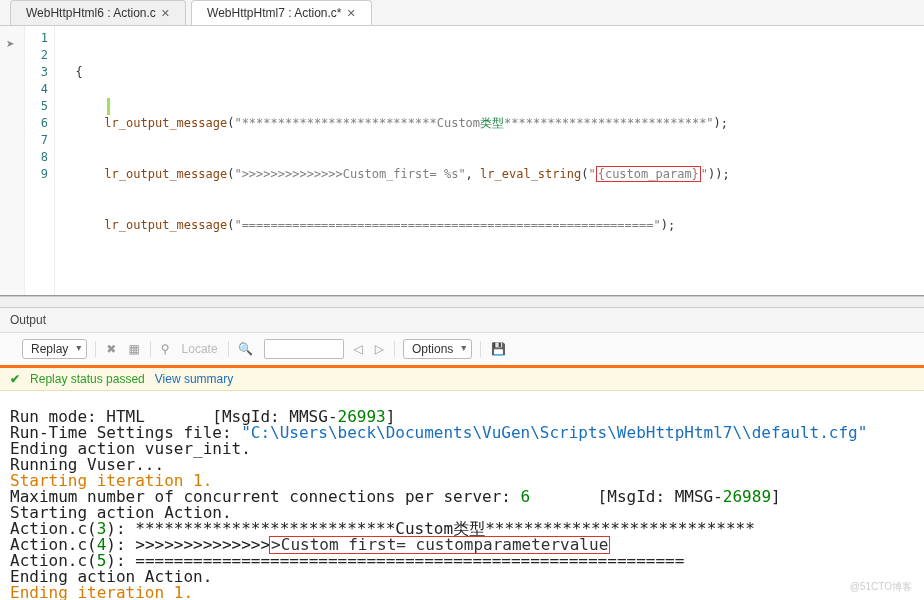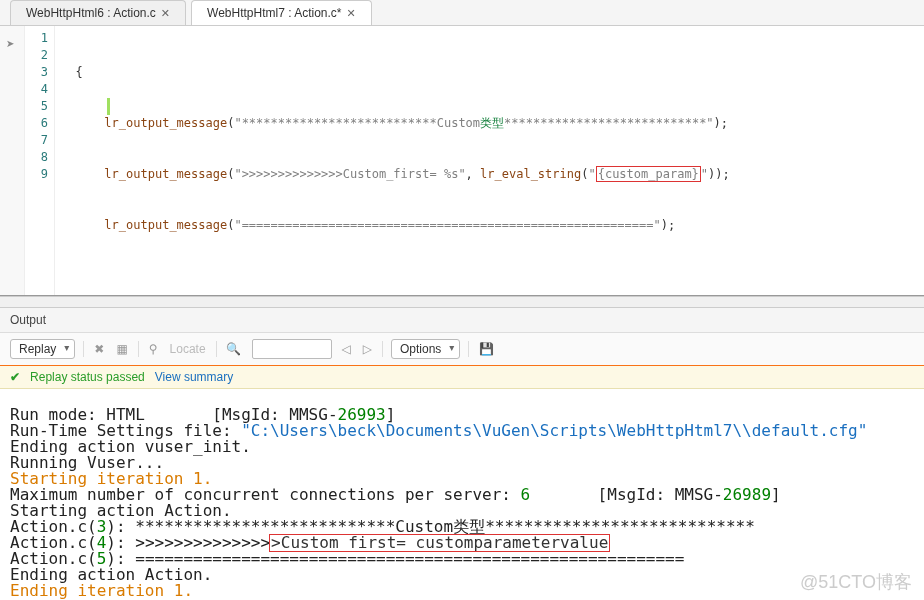--- a/index.html
+++ b/index.html
@@ -26,42 +26,42 @@
 .str-grey { color: #808080; }
 .str-red { color: #15803d; font-family: Liberation Mono, monospace; }
 .param-box { border: 1px solid #d33; padding: 0 1px; color: #808080; }
 .line5-hl { position: absolute; left: 52px; top: calc(4px + 17px*4); width: 3px; height: 17px; background: #a0e060; }
 
 
 .splitter { height: 12px; background: #f0f0f0; border-top: 1px solid #ccc; border-bottom: 1px solid #ccc; }
 
 
 .panel-title { padding: 5px 10px; background: #f5f5f5; border-bottom: 1px solid #ddd; color: #444; }
-.output-toolbar { display: flex; align-items: center; gap: 8px; padding: 6px 10px; background: #fafafa; border-bottom: 1px solid #f97316; }
+.output-toolbar { display: flex; align-items: center; gap: 8px; padding: 6px 22px; background: #fafafa; border-bottom: 3px solid #f97316; }
 .dropdown { border: 1px solid #bbb; padding: 2px 18px 2px 8px; border-radius: 3px; background: #fff; position: relative; cursor: pointer; }
 .dropdown:after { content: "▾"; position: absolute; right: 5px; top: 2px; color: #666; font-size: 10px; }
 .tb-btn { color: #999; cursor: pointer; padding: 2px; }
 .tb-sep { width: 1px; height: 16px; background: #ddd; }
 .tb-input { border: 1px solid #bbb; width: 80px; height: 20px; padding: 2px 4px; border-radius: 2px; }
 .save-icon { color: #2a5faa; }
 
 .status-bar { display: flex; align-items: center; gap: 10px; padding: 4px 10px; background: #fdf9e5; border-bottom: 1px solid #e8e0b0; }
 .status-icon { color: #2a9d2a; font-weight: bold; }
 .status-green { color: #2a9d2a; }
 .status-link { color: #1a6fbf; cursor: pointer; }
 .status-grey { color: #666; }
 
 .log { flex: 1; overflow: auto; font-family: Consolas, monospace; font-size: 16px; line-height: 16px; padding: 2px 10px 16px; background: #fff; white-space: pre; }
 .log-plain { color: #222; }
 .log-path { color: #1a6fbf; }
 .log-num { color: #008000; }
 .log-orange { color: #d97b00; }
 .log-hi { outline: 1px solid #d33; display: inline-block; padding: 0 1px; }
 
-.watermark { position: fixed; right: 12px; bottom: 6px; color: #ccc; font-size: 18px; }
+.watermark { position: fixed; right: 12px; bottom: 6px; color: #ccc; font-size: 10px; }
 </style>
 </head>
 <body>
 
 <div class="main-layout">
 
   <div class="tab-bar">
     <div class="tab">
       <span>WebHttpHtml6 : Action.c</span>
       <span class="tab-close">✕</span>

